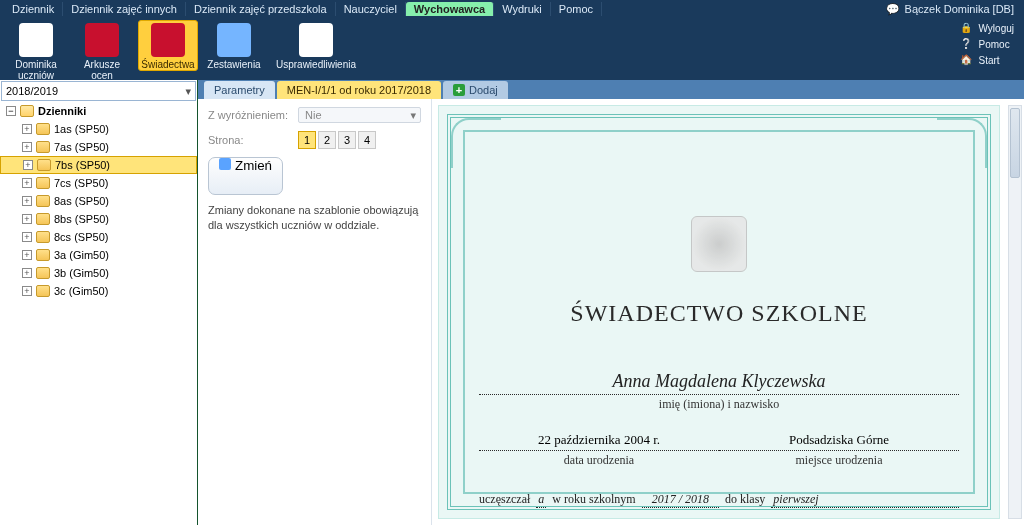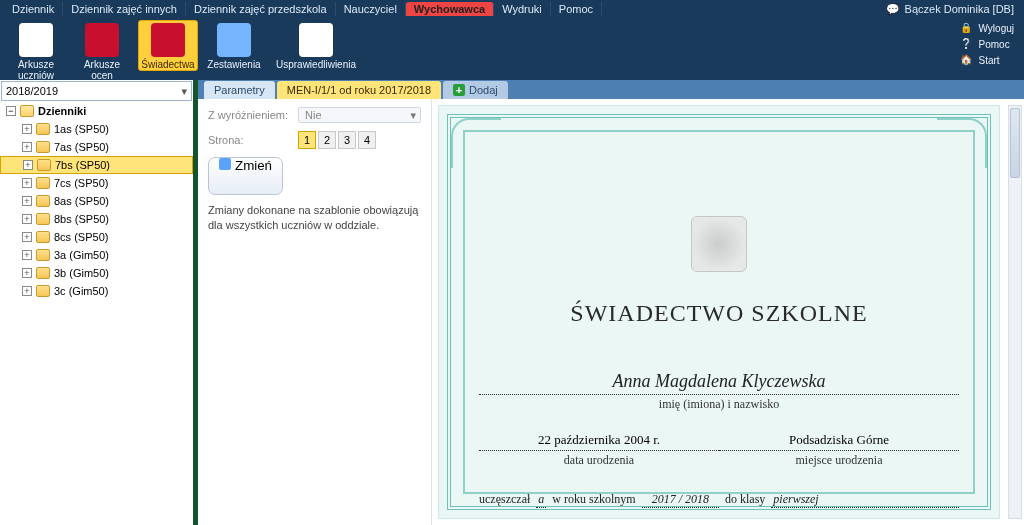--- a/index.html
+++ b/index.html
@@ -1,40 +1,40 @@
 <!DOCTYPE html>
 <html><head>
 <meta charset="utf-8">
 <style>
   * { box-sizing: border-box; margin: 0; padding: 0; }
   body { font-family: Tahoma, Arial, sans-serif; font-size: 11px; background: #1a3a5c; width: 1024px; height: 525px; overflow: hidden; }
 
   
   .menubar { display:flex; align-items:center; height:18px; background:#1a3a5c; color:#cfe3f5; padding:0 4px; }
   .menubar .menu-item { padding:1px 8px; color:#dbe9f7; border-right:1px solid #2c4d70; }
-  .menubar .menu-item.active { background:#ef4444; color:#222; font-weight:bold; border-radius:3px 3px 0 0;text-align:right; }
+  .menubar .menu-item.active { background:#86efac; color:#222; font-weight:bold; border-radius:3px 3px 0 0;text-align:right; }
   .menubar .spacer { flex:1; }
   .menubar .user { display:flex; align-items:center; gap:4px; color:#dbe9f7; padding-right:6px; }
 
   
   .ribbon { display:flex; height:62px; background:#1a3a5c; color:#fff; align-items:flex-start; padding:2px 6px; position:relative; }
   .ribbon .btn { width:60px; text-align:center; color:#e9f1fa; font-size:10px; padding-top:2px; margin-right:6px; border:1px solid transparent; border-radius:3px; }
   .ribbon .btn .ic { width:34px; height:34px; margin:0 auto 2px auto; background:#c8102e; border-radius:4px; position:relative; }
   .ribbon .btn.active { background:#ffcf3e; color:#3a2a00; border:1px solid #e0a800; }
   .ribbon .btn .ic.paper { background:#fff; }
   .ribbon .btn .ic.people { background:#75b5ff; }
   .ribbon .right-area { position:absolute; right:10px; top:2px; color:#e9f1fa; font-size:10px; }
   .ribbon .right-area .row { display:flex; align-items:center; gap:6px; height:16px; }
   .ribbon .right-area .micon { width:12px; height:12px; display:inline-block; }
 
   
   .main { display:flex; height:445px; background:#d5e6f7; }
 
   
-  .left { width:210px; display:flex; flex-direction:column; background:#fff; border-right:5px solid #14532d; }
+  .left { width:210px; display:flex; flex-direction:column; background:#fff; border-right:1px solid #14532d; }
   .year { height:20px; border:1px solid #9ab5d3; background:#fff; display:flex; align-items:center; padding:0 4px; margin:1px; }
   .year .arrow { margin-left:auto; color:#555; }
   .tree { flex:1; overflow:auto; background:#fff; }
   .tree .node { display:flex; align-items:center; height:18px; padding:0 6px; gap:4px; }
   .tree .node.root { font-weight:bold; }
   .tree .node.child { padding-left:22px; }
   .tree .node.selected { background:#ffe47a; border:1px solid #d6a200; }
   .tree .exp { width:10px; height:10px; border:1px solid #8a8a8a; display:flex; align-items:center; justify-content:center; font-size:9px; color:#555; background:#fff; }
   .tree .folder { width:14px; height:12px; background:linear-gradient(#ffe08a,#f5c558); border:1px solid #c79a2b; border-radius:2px; }
   .tree .folder.open { background:linear-gradient(#ffe9a6,#ffd36b); }
@@ -100,21 +100,21 @@
   <div class="spacer"></div>
   <div class="user">
     <span>💬</span>
     <span>Bączek Dominika [DB]</span>
   </div>
 </div>
 
 <div class="ribbon">
   <div class="btn">
     <div class="ic paper"></div>
-    <div>Arkusze uczniów</div>
+    <div>Dominika uczniów</div>
   </div>
   <div class="btn">
     <div class="ic"></div>
     <div>Arkusze ocen</div>
   </div>
   <div class="btn active">
     <div class="ic"></div>
     <div>Świadectwa</div>
   </div>
   <div class="btn">

